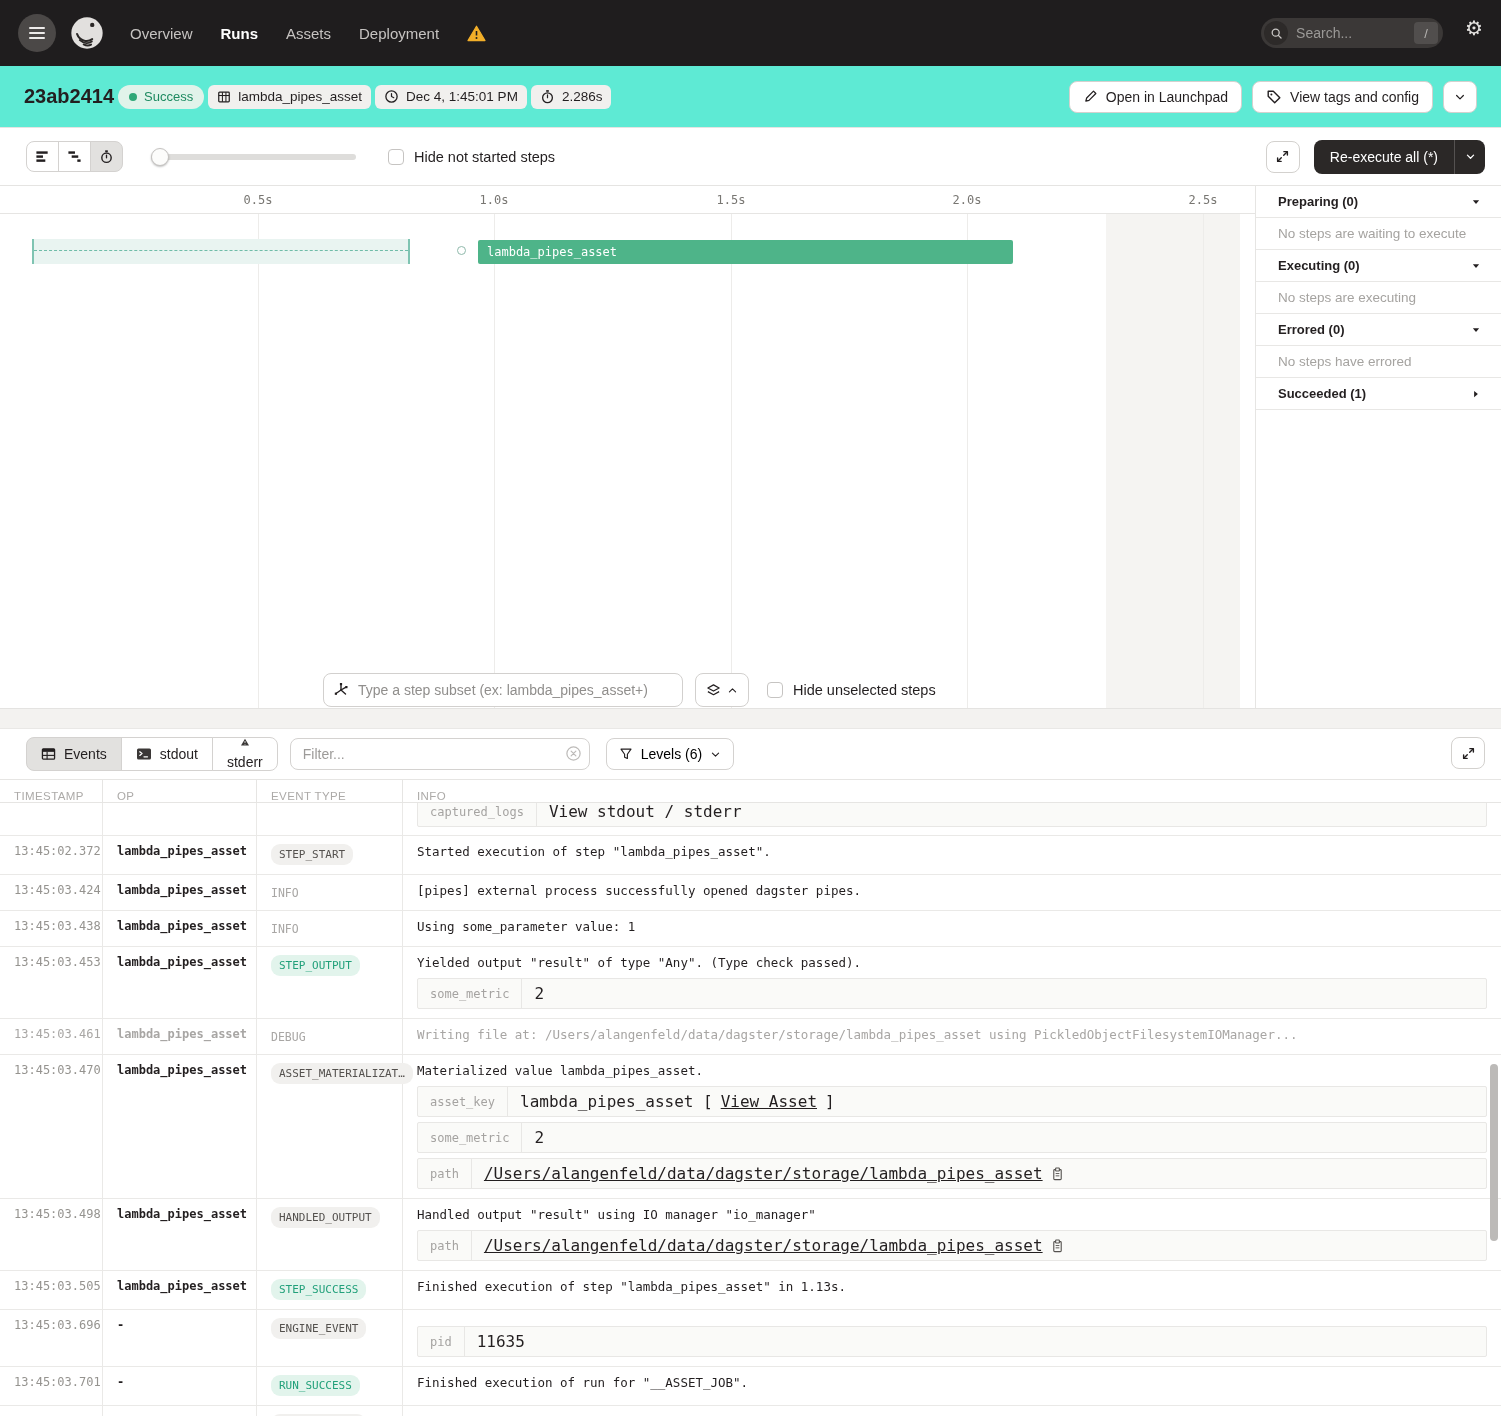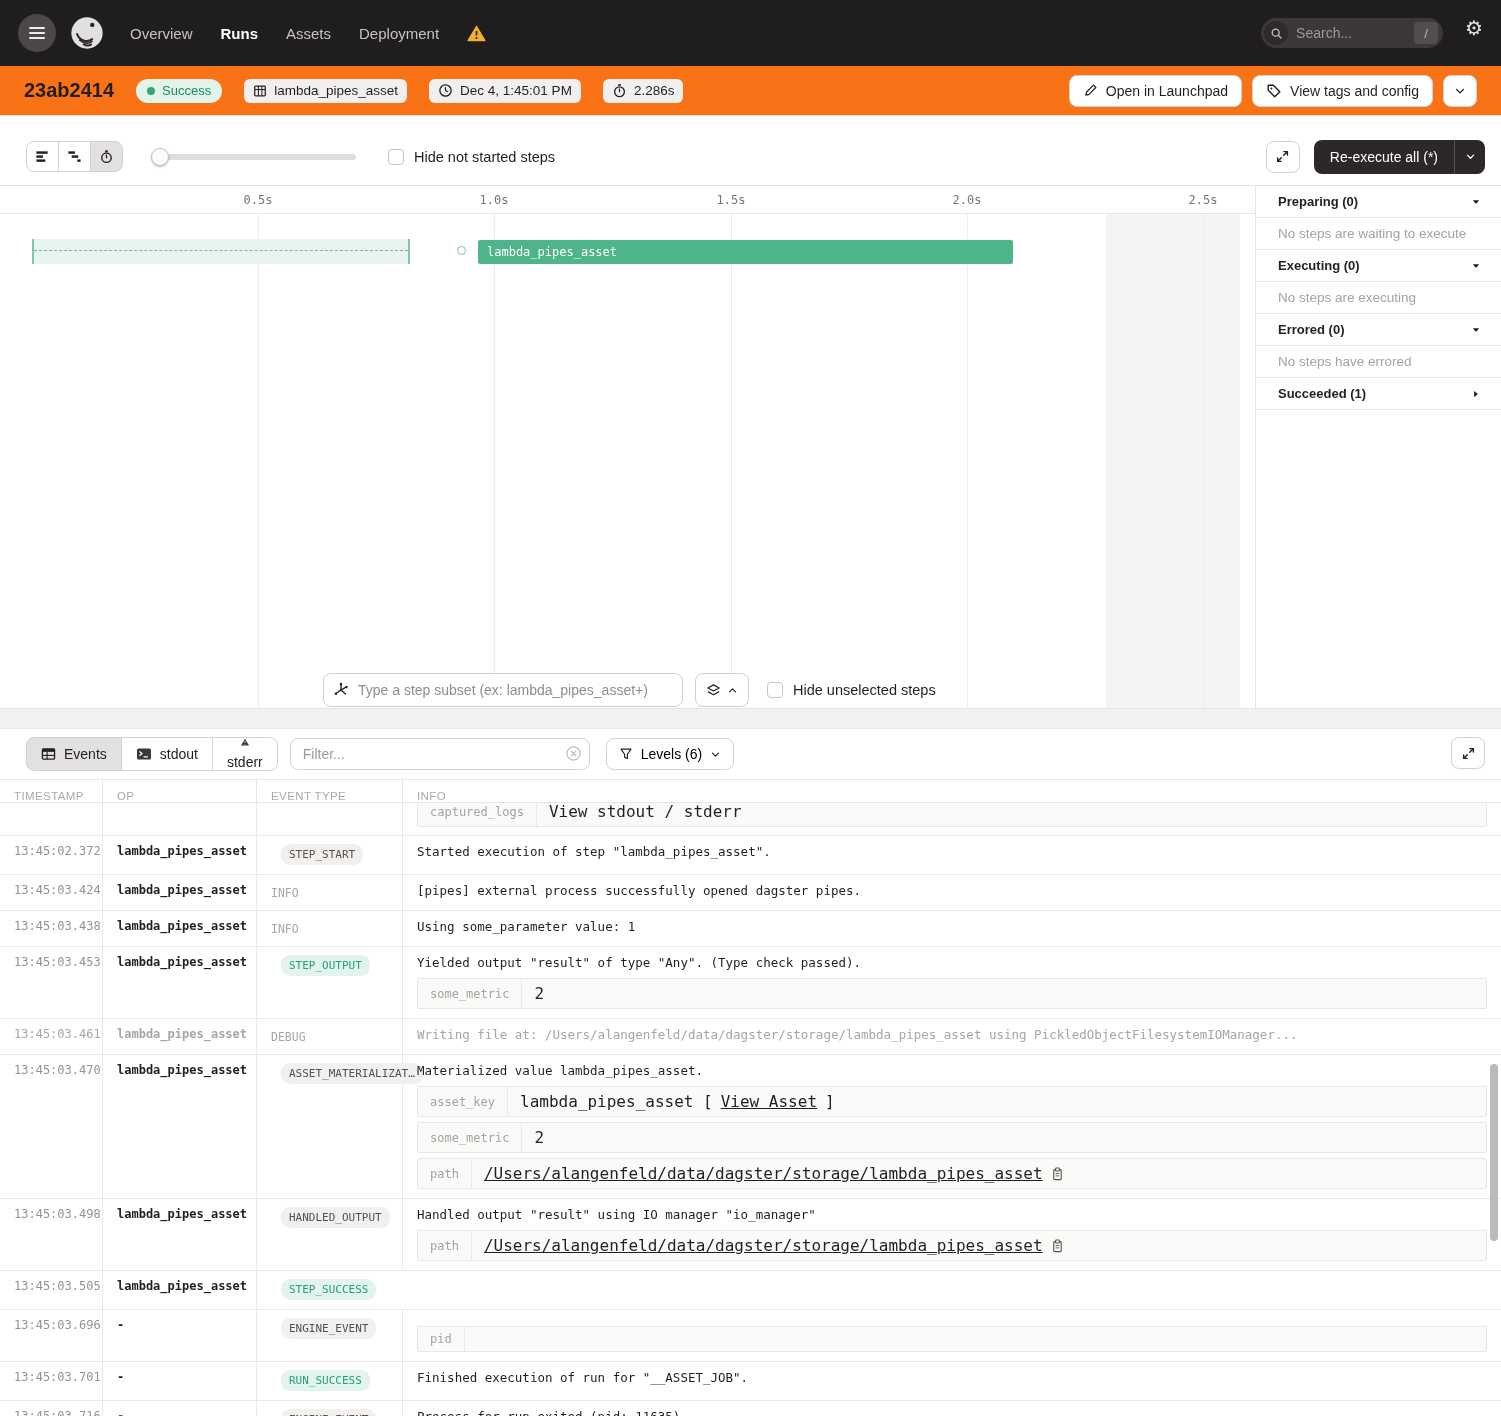--- a/index.html
+++ b/index.html
@@ -30,23 +30,23 @@
     display:flex; align-items:center; padding:0 5px 0 3px; cursor:text; }
   .search-circle { width:24px; height:24px; border-radius:50%; background:#2D2A29; display:flex; align-items:center; justify-content:center; }
   .search-input { flex:1; background:transparent; border:none; outline:none; color:#E8E6E4; font-size:14px; margin-left:8px; width:80px; }
   .search-input::placeholder { color:#9B9997; }
   .slash-badge { width:24px; height:22px; border-radius:4px; background:#514E4D; color:#B6B4B2;
     font-size:13px; display:flex; align-items:center; justify-content:center; }
   .gear { color:#E3E1DF; font-size:20px; line-height:1; background:none; border:none; cursor:pointer; }
 
   
   #run-header {
-    position:absolute; top:66px; left:0; right:0; height:50px;
-    background:#f97316; border-bottom:1px solid #E5E4E2;
-    display:flex; align-items:center; padding:0 24px; gap:22px;
+    position:absolute; top:66px; left:0; right:0; height:62px;
+    background:#5eead4; border-bottom:1px solid #E5E4E2;
+    display:flex; align-items:center; padding:0 24px; gap:4px;
   }
   .run-id { font-size:20px; font-weight:700; }
   .status-pill { height:24px; border-radius:12px; background:#E1F3EA; color:#1D8A60;
     display:flex; align-items:center; gap:7px; padding:0 11px; font-size:13px; }
   .status-dot { width:8px; height:8px; border-radius:50%; background:#2FA878; }
   .tag-pill { height:24px; border-radius:6px; background:#F1F0EE; color:#231F20;
     display:flex; align-items:center; gap:7px; padding:0 9px; font-size:13.5px; }
   .hdr-actions { margin-left:auto; display:flex; gap:10px; align-items:center; }
   .btn-outline { height:32px; border:1px solid #D3D1CE; background:#fff; border-radius:8px;
     display:flex; align-items:center; gap:8px; padding:0 13px; font-size:14px; color:#231F20; cursor:pointer; }
@@ -139,21 +139,21 @@
   .lt-header > div { padding:10px 0 0 14px; }
   .lt-header > div:not(:last-child) { border-right:1px solid #E6E5E3; }
   .lt-row { border-bottom:1px solid #EAE9E7; }
   .lt-row > div { padding:8px 0 9px 14px; }
   .lt-row > div:not(:last-child) { border-right:1px solid #EAE9E7; }
   .cell-ts { font-family:"DejaVu Sans Mono", monospace; font-size:12px; color:#95938F; }
   .cell-op { font-family:"DejaVu Sans Mono", monospace; font-size:12px; font-weight:700; color:#231F20; }
   .cell-type { }
   .cell-info { font-family:"DejaVu Sans Mono", monospace; font-size:12.5px; color:#231F20; padding-right:14px !important; }
   .pill { display:inline-block; font-family:"DejaVu Sans Mono", monospace; font-size:11px;
-    padding:4px 8px; border-radius:9px; margin-top:-3px; white-space:nowrap;margin-left:10px; }
+    padding:4px 8px; border-radius:9px; margin-top:-3px; white-space:nowrap; }
   .pill.gray { background:#F1F0EE; color:#54514E; }
   .pill.teal { background:#E2F4EC; color:#21A07A; }
   .type-plain { font-family:"DejaVu Sans Mono", monospace; font-size:11.5px; color:#A8A6A4; }
   .lt-row.dim .cell-ts, .lt-row.dim .cell-op, .lt-row.dim .cell-info { color:#A8A6A4; }
   .meta-table { margin-top:8px; border:1px solid #E8E7E5; background:#FAFAF8; display:flex;
     align-items:stretch; border-radius:2px; }
   .meta-table + .meta-table { margin-top:5px; }
   .meta-key { padding:5px 12px; color:#A5A3A1; font-size:12px; font-family:"DejaVu Sans Mono", monospace;
     border-right:1px solid #E8E7E5; white-space:nowrap; display:flex; align-items:center; }
   .meta-val { padding:5px 12px; font-size:16px; font-family:"DejaVu Sans Mono", monospace; color:#231F20;
@@ -597,28 +597,34 @@
                   </svg>
                 </span>
               </div>
             </div>
           </div>
         </div>
         <div class="lt-grid lt-row">
           <div class="cell-ts">13:45:03.505</div>
           <div class="cell-op">lambda_pipes_asset</div>
           <div class="cell-type"><span class="pill teal">STEP_SUCCESS</span></div>
+          <div class="cell-info">
+            <div>Finished execution of step "lambda_pipes_asset" in 1.13s.</div>
+          </div>
         </div>
         <div class="lt-grid lt-row">
           <div class="cell-ts">13:45:03.696</div>
           <div class="cell-op">-</div>
           <div class="cell-type"><span class="pill gray">ENGINE_EVENT</span></div>
           <div class="cell-info">
             <div class="meta-table">
               <div class="meta-key">pid</div>
+              <div class="meta-val">
+                <span>11635</span>
+              </div>
             </div>
           </div>
         </div>
         <div class="lt-grid lt-row">
           <div class="cell-ts">13:45:03.701</div>
           <div class="cell-op">-</div>
           <div class="cell-type"><span class="pill teal">RUN_SUCCESS</span></div>
           <div class="cell-info">
             <div>Finished execution of run for "__ASSET_JOB".</div>
           </div>

